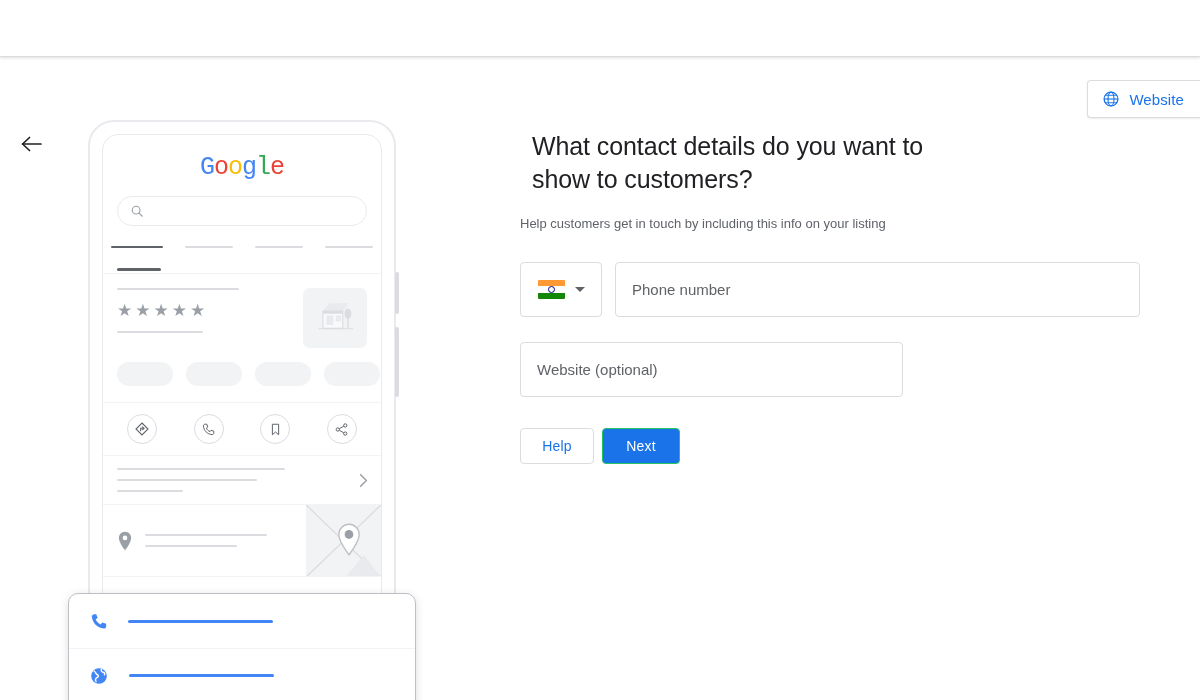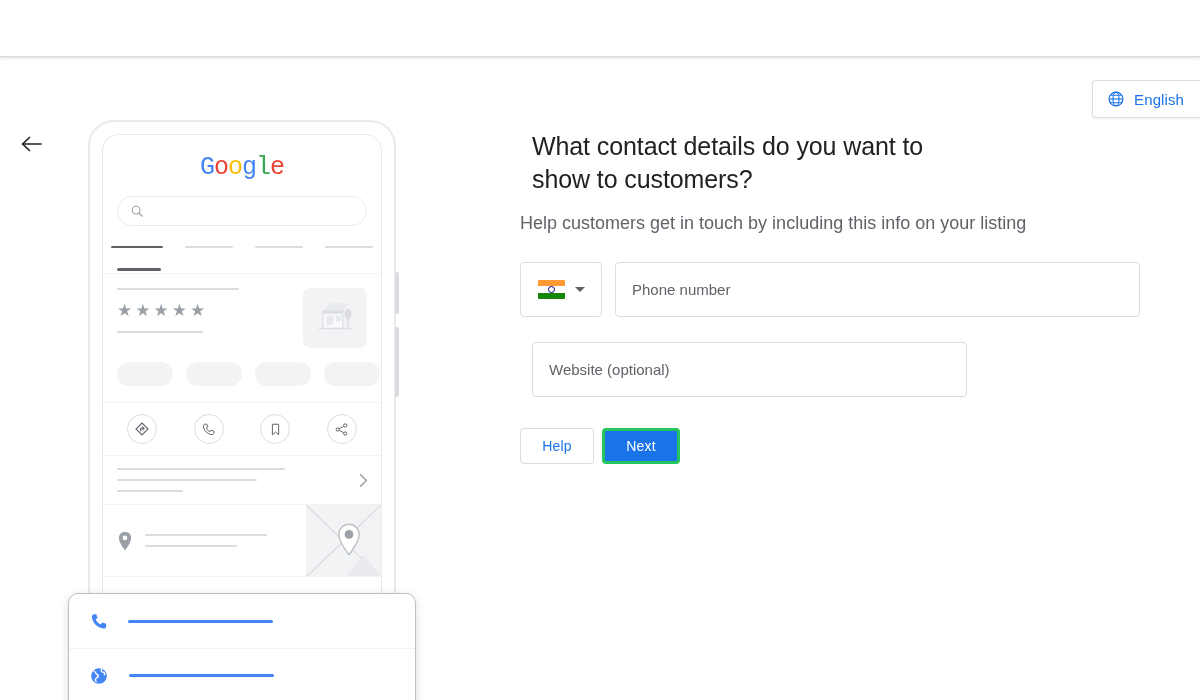--- a/index.html
+++ b/index.html
@@ -53,21 +53,21 @@
   
   .content { position: absolute; left: 520px; top: 118px; width: 620px; }
   .headline {
     font-size: 25px; line-height: 33px;
     color: #202124; font-weight: 400;
     letter-spacing: -.1px; margin: 12px;
     max-width: 430px;
   }
   .subtitle {
     margin: 18px 0 0 0;
-    font-size: 18px; color: #5f6368; line-height: 19px;
+    font-size: 13px; color: #5f6368; line-height: 19px;
   }
 
   
   .form { margin-top: 29px; }
   .phone-row { display: flex; align-items: center; gap: 13px; text-align: right; }
   .country-select {
     width: 82px; height: 55px;
     border: 1px solid #dadce0; border-radius: 4px;
     background: #fff;
     display: flex; align-items: center; justify-content: center;
@@ -98,31 +98,31 @@
   .txt-field {
     height: 55px;
     border: 1px solid #dadce0; border-radius: 4px;
     background: #fff;
     display: flex; align-items: center;
     padding: 0 16px;
     font-size: 15px; color: #5f6368;
     cursor: text;
   }
   .phone-field { flex: 1; }
-  .website-field { width: 435px; margin-top: 25px; margin-left: 12px; }
+  .website-field { width: 383px; margin-top: 25px; }
 
   .btn-row { margin-top: 31px; display: flex; align-items: center; gap: 8px; }
   .btn {
     height: 36px; border-radius: 4px;
     display: inline-flex; align-items: center; justify-content: center;
     font-size: 14px; font-weight: 500; letter-spacing: .2px;
     cursor: pointer; padding: 0 20px;
   }
   .btn-skip { background: #fff; border: 1px solid #dadce0; color: #1a73e8; min-width: 74px; }
-  .btn-next { background: #1a73e8; border: 3px solid #22c55e; color: #fff; min-width: 78px; }
+  .btn-next { background: #1a73e8; border: 1px solid #22c55e; color: #fff; min-width: 78px; }
 
   
   .phone-wrap { position: absolute; left: 88px; top: 120px; width: 310px; height: 580px; }
   .phone-frame {
     position: absolute; left: 0; top: 0;
     width: 308px; height: 560px;
     border: 2px solid #e8eaed;
     border-radius: 26px;
     background: #fff;
   }
@@ -229,21 +229,21 @@
 </div>
 
 <div class="lang-btn">
   <svg width="18" height="18" viewBox="0 0 24 24">
     <circle cx="12" cy="12" r="9.2" fill="none" stroke="#1a73e8" stroke-width="1.7"></circle>
     <ellipse cx="12" cy="12" rx="4" ry="9.2" fill="none" stroke="#1a73e8" stroke-width="1.5"></ellipse>
     <line x1="2.8" y1="12" x2="21.2" y2="12" stroke="#1a73e8" stroke-width="1.5"></line>
     <line x1="4.2" y1="7" x2="19.8" y2="7" stroke="#1a73e8" stroke-width="1.3"></line>
     <line x1="4.2" y1="17" x2="19.8" y2="17" stroke="#1a73e8" stroke-width="1.3"></line>
   </svg>
-  <span class="lbl">English</span>
+  <span class="lbl">Website</span>
 </div>
 
 <div class="phone-wrap">
   <div class="phone-frame">
     <div class="phone-sidebtn sb1"></div>
     <div class="phone-sidebtn sb2"></div>
   </div>
 
   <div class="phone-screen">
 

